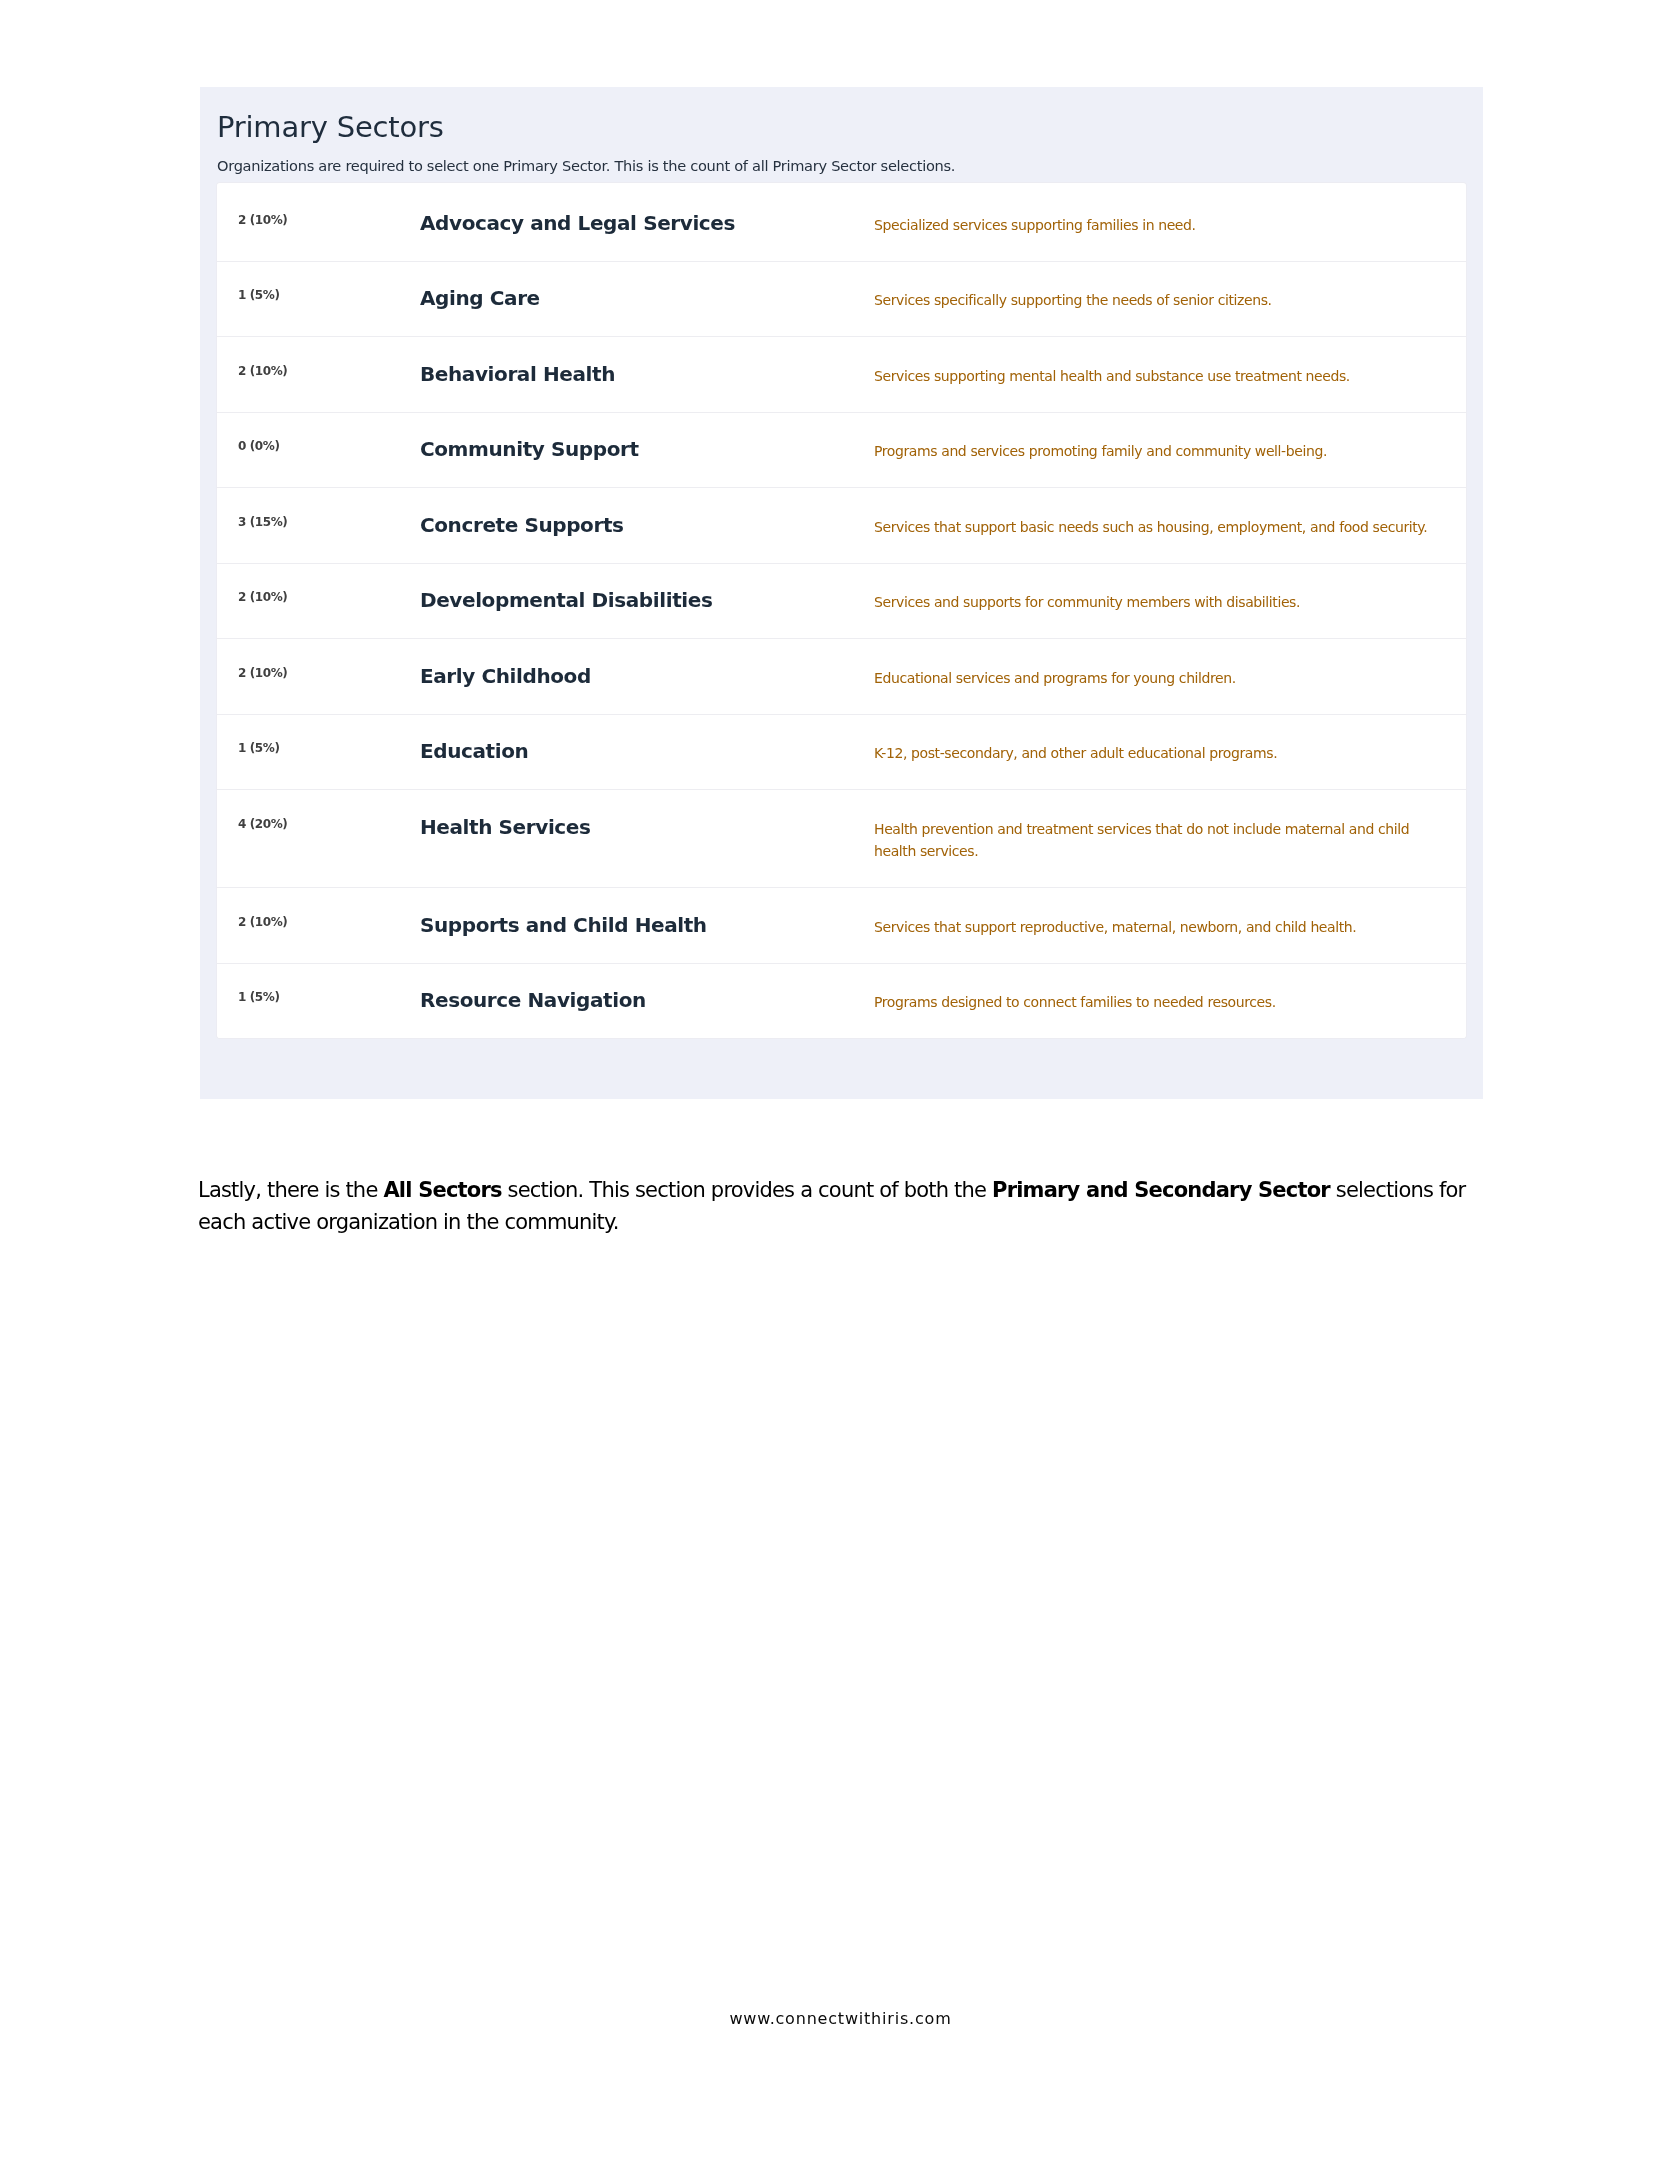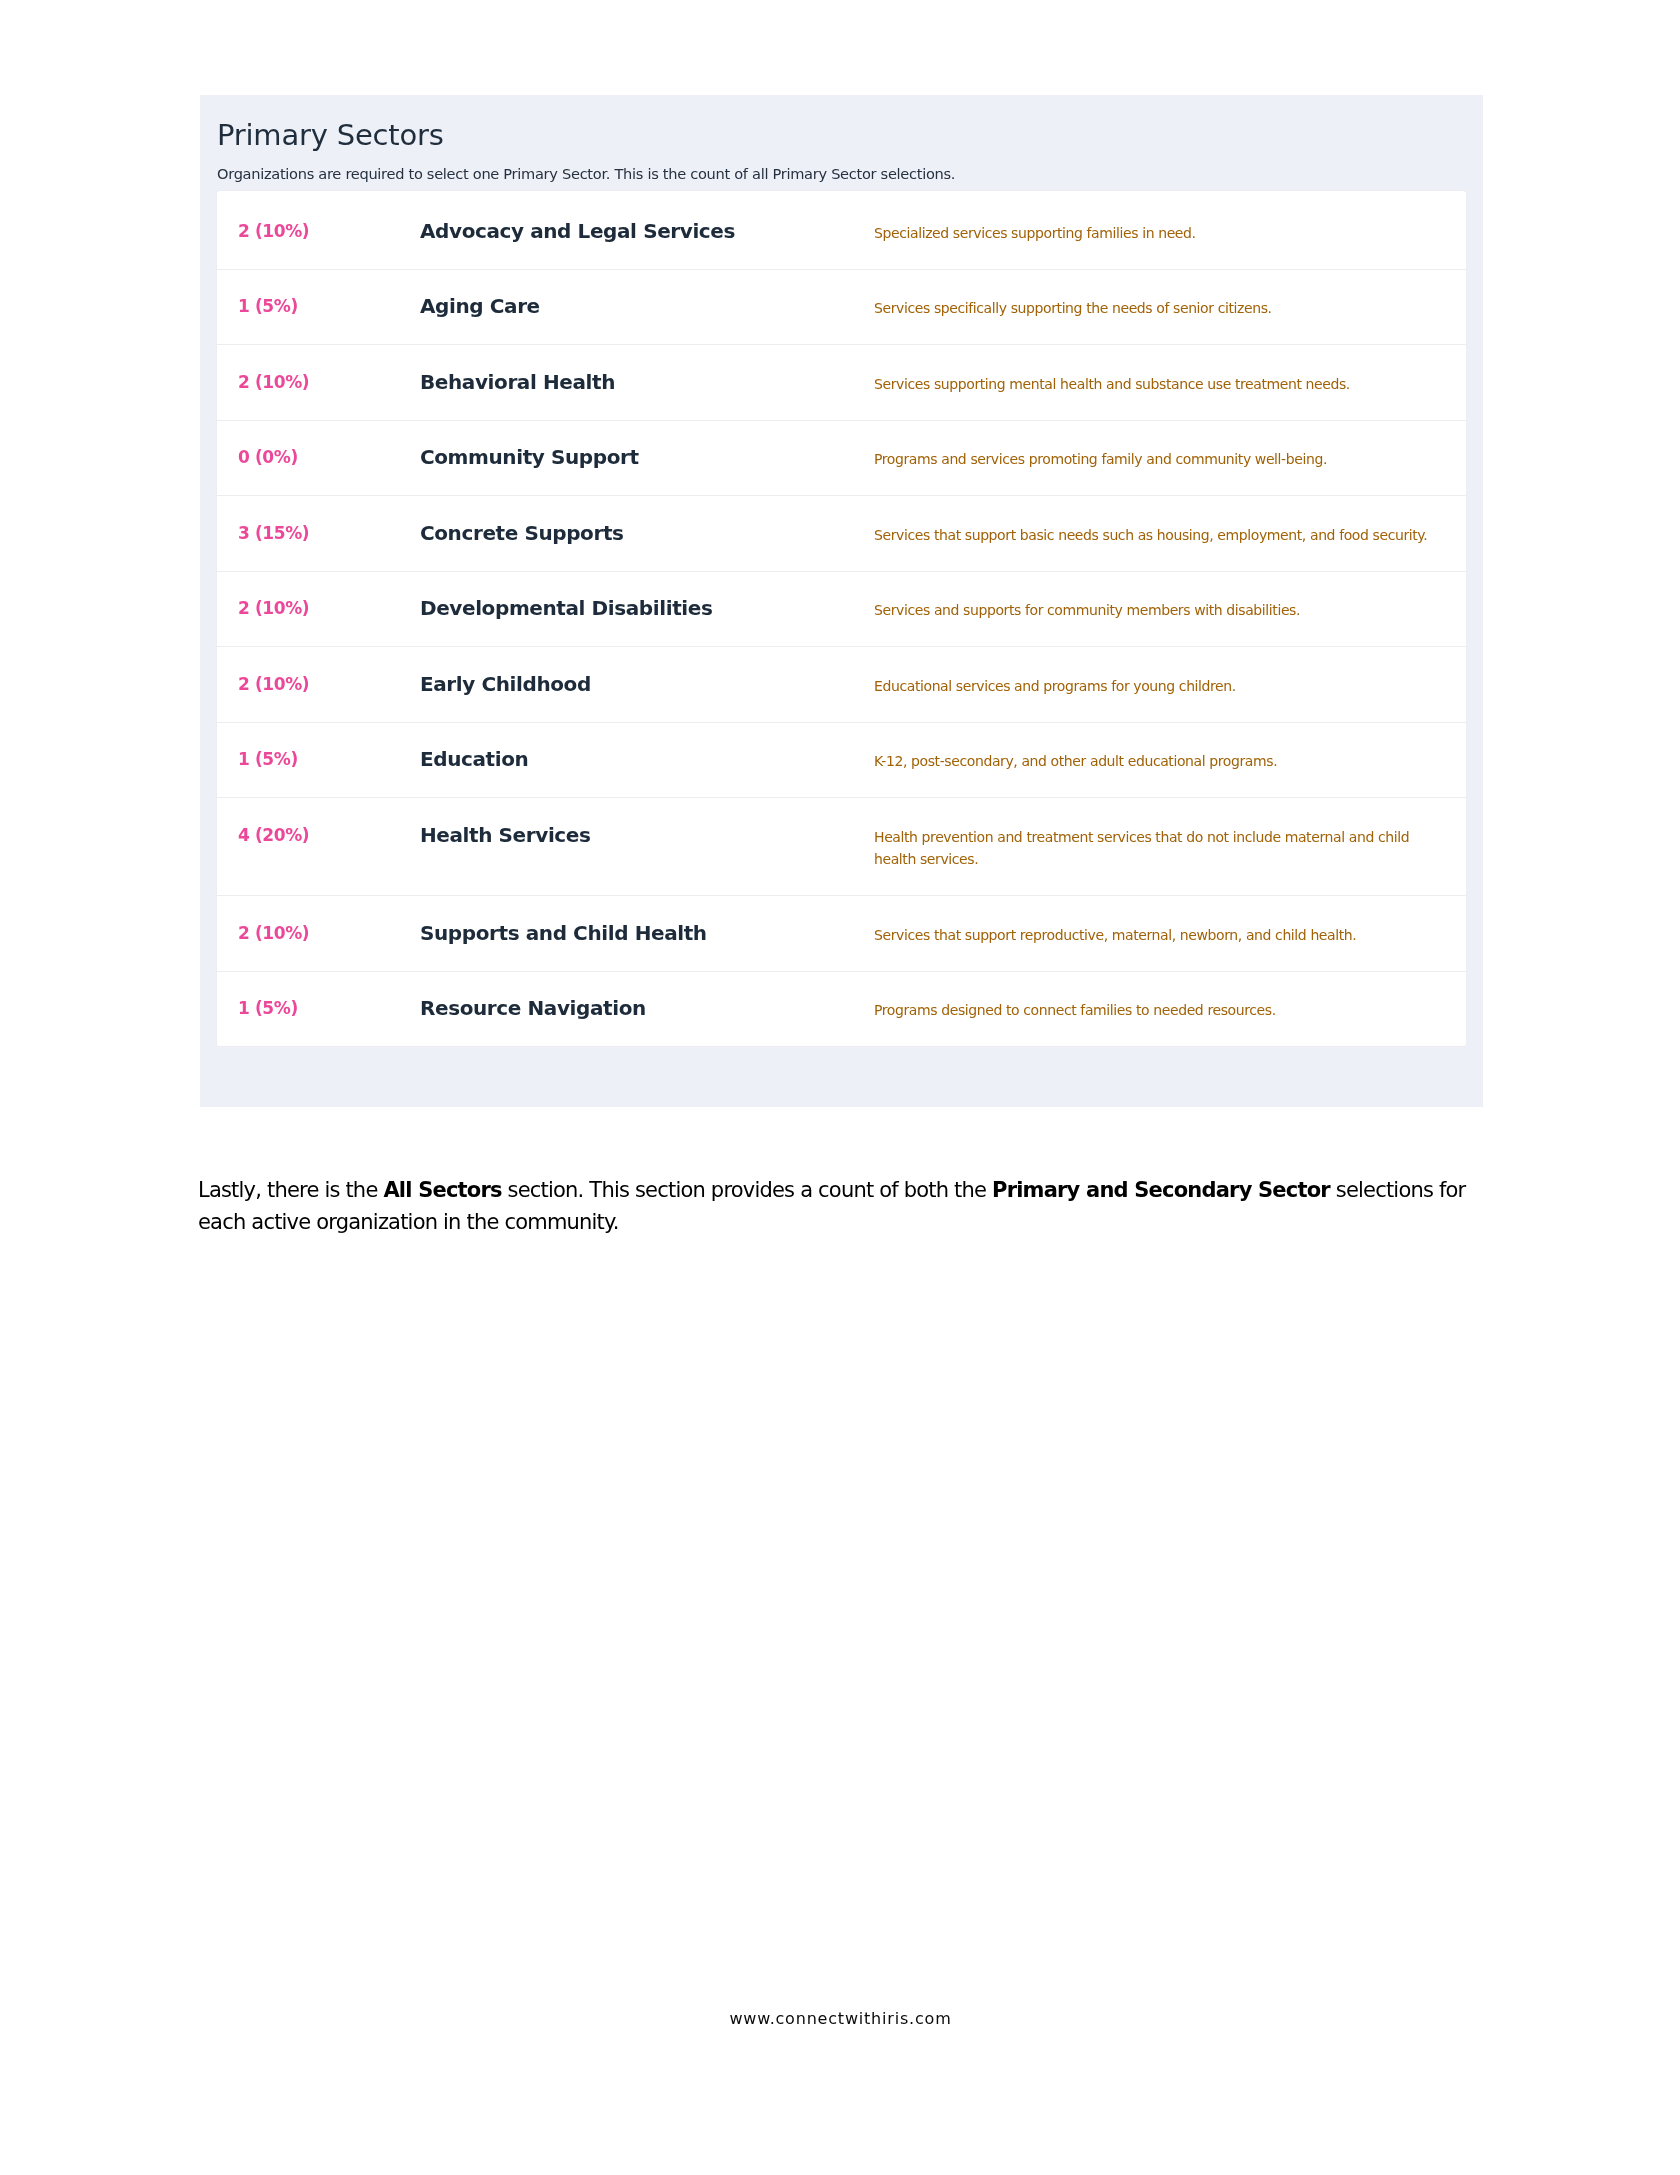--- a/index.html
+++ b/index.html
@@ -13,21 +13,21 @@
     height: 2175px;
     position: relative;
     font-family: "Liberation Sans", sans-serif;
     overflow: hidden;
   }
 
   
   .card {
     position: absolute;
     left: 200px;
-    top: 95px;
+    top: 87px;
     width: 1283px;
     height: 1012px;
     background: #eef0f8;
     overflow: hidden;
   }
 
   .card-head {
     padding: 24.5px 0 0 17px;
   }
 
@@ -67,23 +67,23 @@
     align-items: flex-start;
     border-top: 0.9px solid #ededf1;
     padding: 24.5px 0 24.5px 0;
   }
   .row.first { border-top: none; padding-top: 28px; }
 
   .col-count {
     flex: 0 0 203px;
     padding-left: 21px;
     font-family: "DejaVu Sans", sans-serif;
-    font-size: 17px;
+    font-size: 12px;
     font-weight: 600;
-    color: #ec4899;
+    color: #404040;
     letter-spacing: -0.4px;
     line-height: 1.25;
     padding-top: 1.9px;
   }
 
   .col-name {
     flex: 0 0 410px;
     font-family: "DejaVu Sans", sans-serif;
     font-size: 20px;
     font-weight: 700;

